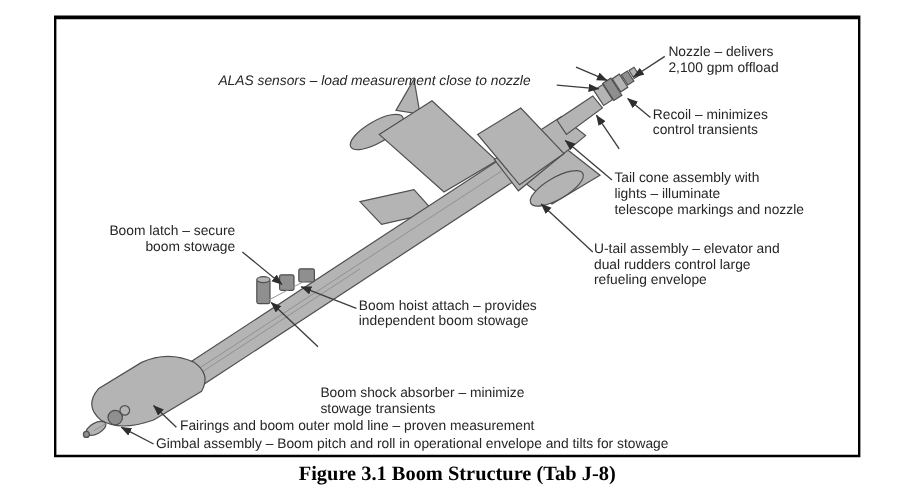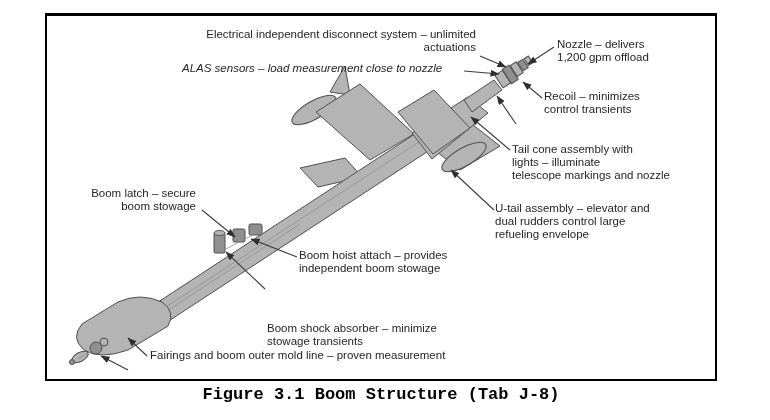--- a/index.html
+++ b/index.html
@@ -39,21 +39,21 @@
     font-size:11.5px;
     line-height:13px;
     color:var(--text);
     white-space:pre-line;
   }
   .align-right{text-align:right;}
   .caption{
     position:absolute;
     left:45px;top:385px;width:672px;
     text-align:center;
-    font-family:Liberation Mono, monospace;
+    font-family:Liberation Serif, serif;
     font-weight:bold;
     font-size:17px;
     color:#000;
   }
 </style>
 </head>
 <body>
 
 <div class="stage">
 
@@ -120,27 +120,25 @@
         <line x1="510" y1="150" x2="471" y2="117" class="leader" marker-end="url(#ah)"></line>
         <line x1="494" y1="210" x2="451" y2="170" class="leader" marker-end="url(#ah)"></line>
         <line x1="202" y1="210" x2="235" y2="237" class="leader" marker-end="url(#ah)"></line>
         <line x1="297" y1="257" x2="251" y2="239" class="leader" marker-end="url(#ah)"></line>
         <line x1="265" y1="289" x2="226" y2="252" class="leader" marker-end="url(#ah)"></line>
         <line x1="147" y1="356" x2="128" y2="338" class="leader" marker-end="url(#ah)"></line>
         <line x1="128" y1="370" x2="101" y2="356" class="leader" marker-end="url(#ah)"></line>
       </g>
   </svg>
 
-  <div class="callout align-right" style="right:294px;top:28px;">Electrical independent disconnect system – unlimited
-actuations</div>
 
   <div class="callout" style="left:182px;top:62px;font-style:italic;">ALAS sensors – load measurement close to nozzle</div>
 
   <div class="callout" style="left:557px;top:38px;">Nozzle – delivers
-1,200 gpm offload</div>
+2,100 gpm offload</div>
 
   <div class="callout" style="left:544px;top:90px;">Recoil – minimizes
 control transients</div>
 
 
   <div class="callout" style="left:512px;top:143px;">Tail cone assembly with
 lights – illuminate
 telescope markings and nozzle</div>
 
   <div class="callout" style="left:495px;top:202px;">U-tail assembly – elevator and
@@ -151,15 +149,16 @@
 boom stowage</div>
 
   <div class="callout" style="left:299px;top:249px;">Boom hoist attach – provides
 independent boom stowage</div>
 
   <div class="callout" style="left:267px;top:283px;margin-top:39px;">Boom shock absorber – minimize
 stowage transients</div>
 
   <div class="callout" style="left:150px;top:349px;">Fairings and boom outer mold line – proven measurement</div>
 
+  <div class="callout" style="left:130px;top:364px;">Gimbal assembly – Boom pitch and roll in operational envelope and tilts for stowage</div>
 
   <div class="caption">Figure 3.1 Boom Structure (Tab J-8)</div>
 </div>
 
 </body></html>

